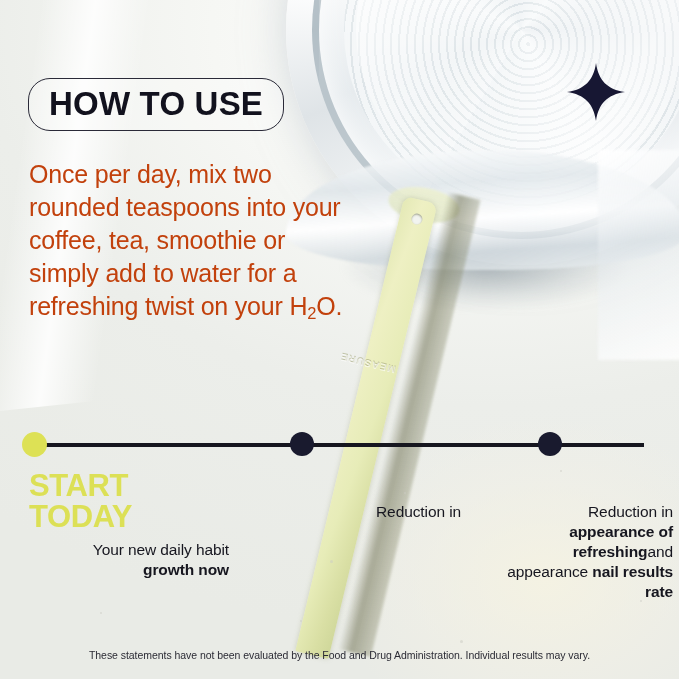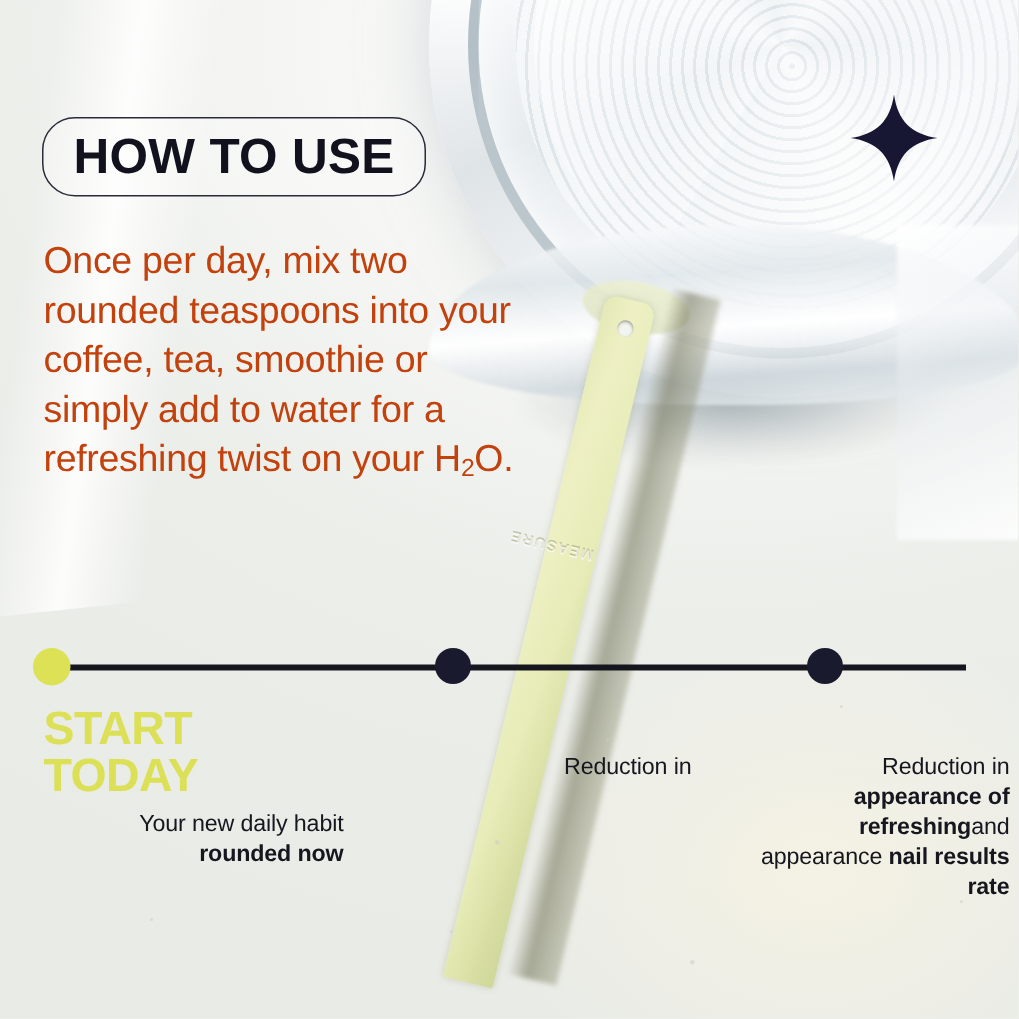--- a/index.html
+++ b/index.html
@@ -252,30 +252,31 @@
 
     <div class="tl-line"></div>
     <div class="tl-dot start"></div>
     <div class="tl-dot w4"></div>
     <div class="tl-dot w12"></div>
 
     <div class="col" id="col-start">
       <div class="col-title accent">START
 TODAY</div>
       <div class="col-body">
-        <div class="blk"><span>Your new daily habit</span><br><b>rounded now</b></div>
+        <div class="blk"><span>Your new daily habit</span><br><b>growth now</b></div>
       </div>
     </div>
 
     <div class="col" id="col-w4">
       <div class="col-body">
         <div class="blk"><span>Reduction in</span><br></div>
       </div>
     </div>
 
     <div class="col" id="col-w12">
       <div class="col-body">
         <div class="blk"><span>Reduction in</span><br><b>appearance of refreshing</b><span>and appearance </span><b>nail results rate</b></div>
       </div>
     </div>
 
+    <div class="disclaimer">These statements have not been evaluated by the Food and Drug Administration. Individual results may vary.</div>
   </div>
 </div>
 
 </body></html>

